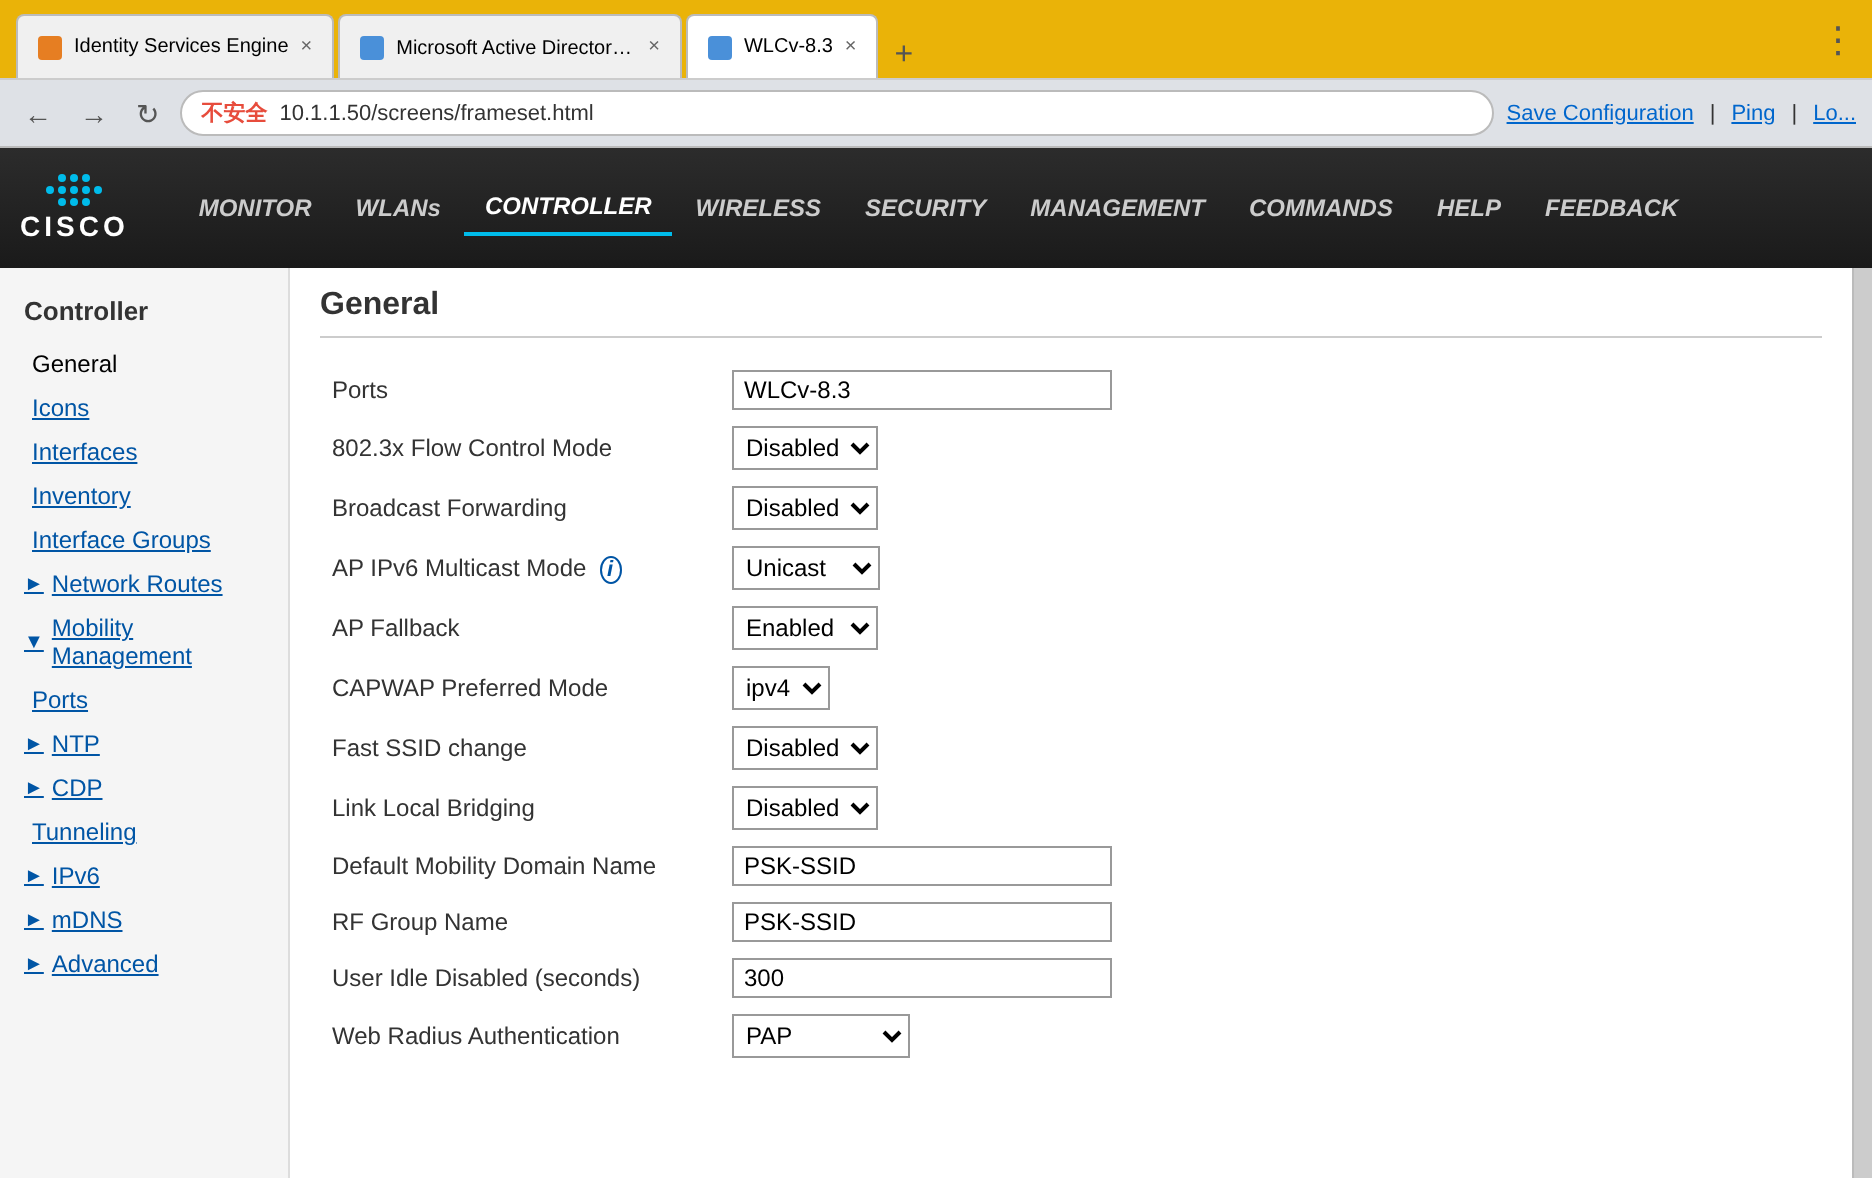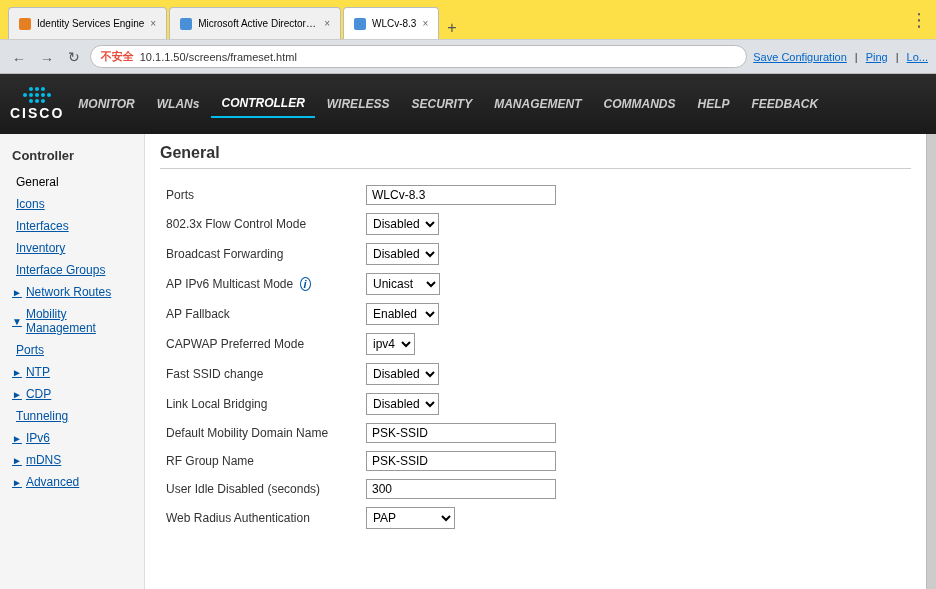--- a/index.html
+++ b/index.html
@@ -1,20 +1,20 @@
 <!DOCTYPE html>
 <html><head>
   <meta charset="utf-8">
   <style>
     * { margin: 0; padding: 0; box-sizing: border-box; }
     body { font-family: Arial, sans-serif; font-size: 12px; background: #fff; width: 936px; height: 589px; overflow: hidden; }
 
     
     .browser-bar {
-      background: #fde047;
+      background: #eab308;
       height: 40px;
       display: flex;
       align-items: center;
       padding: 0 8px;
       gap: 6px;
       border-bottom: 1px solid #ccc;
     }
     .browser-tabs {
       display: flex;
       align-items: flex-end;
@@ -74,21 +74,21 @@
       background: linear-gradient(to bottom, #2c2c2c, #1a1a1a);
       height: 60px;
       display: flex;
       align-items: center;
       padding: 0 10px;
     }
     .cisco-logo {
       display: flex;
       flex-direction: column;
       align-items: center;
-      margin-right: 4px;
+      margin-right: 25px;
     }
     .cisco-dots {
       display: flex;
       gap: 2px;
       margin-bottom: 2px;
     }
     .dot-row { display: flex; gap: 2px; }
     .cisco-dot { width: 4px; height: 4px; border-radius: 50%; background: #00bceb; }
     .cisco-wordmark { color: #fff; font-size: 14px; font-weight: bold; letter-spacing: 2px; }
     .nav-menu { display: flex; gap: 2px; align-items: center; flex: 1; font-style: italic; }

